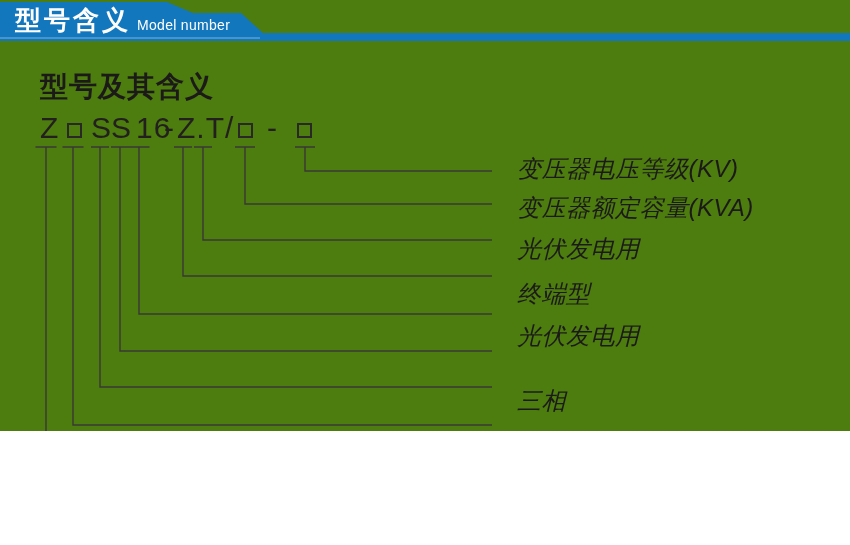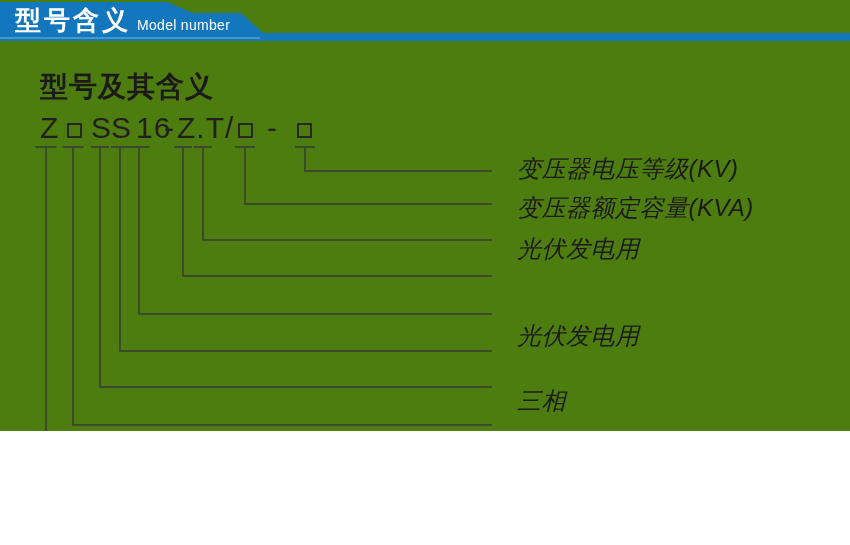--- a/index.html
+++ b/index.html
@@ -75,16 +75,17 @@
              M128.5 147H149.5M139 147V314H492
              M174 147H192M183 147V276H492
              M194 147H212M203 147V240H492
              M235 147H255M245 147V204H492
              M295 147H315M305 147V171H492"></path>
   </svg>
 
   <div class="lbl" style="top:154px">变压器电压等级(KV)</div>
   <div class="lbl" style="top:193px">变压器额定容量(KVA)</div>
   <div class="lbl" style="top:234px">光伏发电用</div>
+  <div class="lbl" style="top:279px">终端型</div>
   <div class="lbl" style="top:321px">光伏发电用</div>
   <div class="lbl" style="top:386px">三相</div>
 
 </div>
 
 </body></html>

